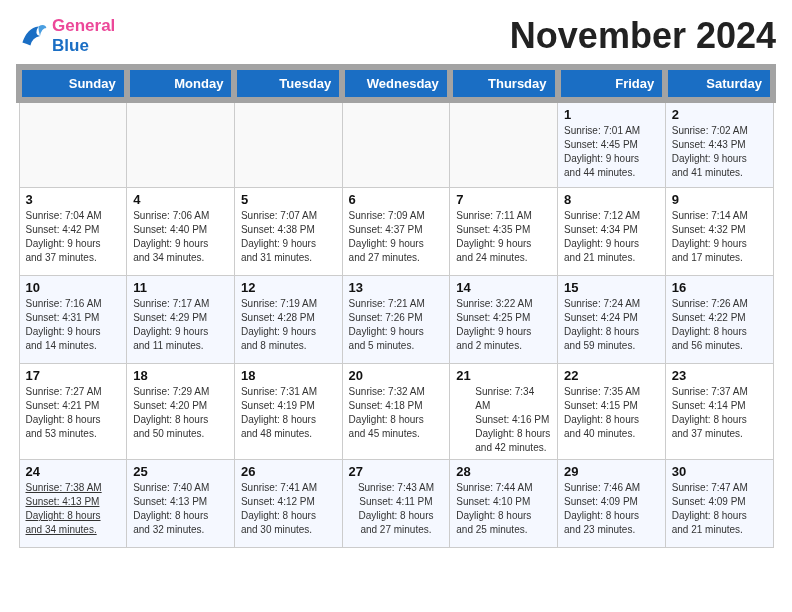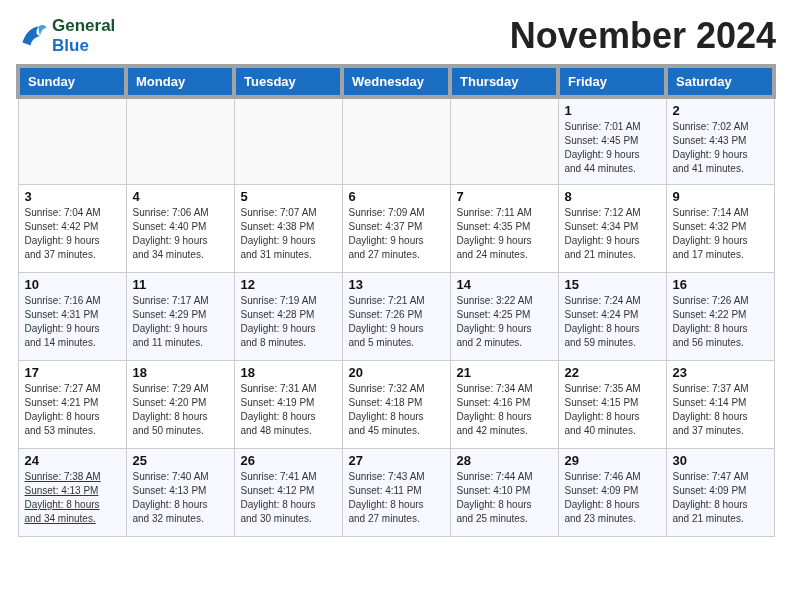--- a/index.html
+++ b/index.html
@@ -42,23 +42,23 @@
     .calendar {
       width: 100%;
       border-collapse: collapse;
       table-layout: fixed;
     }
     .calendar thead tr th {
       background-color: #1a6ec4;
       color: #fff;
       font-size: 13px;
       font-weight: bold;
-      text-align: left;
+      text-align: right;
       padding: 6px 8px;
-      border: 4px solid #a3a3a3;
+      border: 6px solid #a3a3a3;
     }
     .calendar tbody tr td {
       vertical-align: top;
       border: 1px solid #ccc;
       padding: 4px 6px;
       font-size: 10.5px;
       color: #333;
       height: 88px;
       background: #fff;
     }
@@ -88,21 +88,21 @@
 <body>
 
 <div class="header-area">
   <div class="logo">
     <svg class="logo-bird" viewBox="0 0 40 40" xmlns="http://www.w3.org/2000/svg">
       <path d="M8 28 Q14 10 28 8 Q22 18 30 20 Q20 22 18 32 Q14 30 8 28Z" fill="#1a6ec4"></path>
       <path d="M28 8 Q36 4 38 10 Q32 10 30 20 Q28 14 28 8Z" fill="#4a9ee0"></path>
     </svg>
     <div>
       <div style="font-size:17px;font-weight:bold;color:#333;line-height:1.15;">
-        <span style="color:#14532d;">General</span>
+        <span style="color:#ec4899;">General</span>
       </div>
       <div style="font-size:17px;font-weight:bold;color:#1a6ec4;line-height:1.15;">Blue</div>
     </div>
   </div>
   <div class="title-area">
     <div class="month-title">November 2024</div>
   </div>
 </div>
 
 <table class="calendar">
@@ -265,21 +265,21 @@
         </td>
         <td>
           <span class="day-number">20</span>
           <div class="day-info" style="white-space: pre-line;">Sunrise: 7:32 AM
 Sunset: 4:18 PM
 Daylight: 8 hours
 and 45 minutes.</div>
         </td>
         <td>
           <span class="day-number">21</span>
-          <div class="day-info" style="white-space: pre-line;">Sunrise: 7:34 AM
+          <div class="day-info" style="white-space: pre-line; margin-left: 19px;">Sunrise: 7:34 AM
 Sunset: 4:16 PM
 Daylight: 8 hours
 and 42 minutes.</div>
         </td>
         <td>
           <span class="day-number">22</span>
           <div class="day-info" style="white-space: pre-line;">Sunrise: 7:35 AM
 Sunset: 4:15 PM
 Daylight: 8 hours
 and 40 minutes.</div>
@@ -309,21 +309,21 @@
         </td>
         <td>
           <span class="day-number">26</span>
           <div class="day-info" style="white-space: pre-line;">Sunrise: 7:41 AM
 Sunset: 4:12 PM
 Daylight: 8 hours
 and 30 minutes.</div>
         </td>
         <td>
           <span class="day-number">27</span>
-          <div class="day-info" style="white-space: pre-line;">Sunrise: 7:43 AM
+          <div class="day-info" style="white-space: pre-line; text-align: center;">Sunrise: 7:43 AM
 Sunset: 4:11 PM
 Daylight: 8 hours
 and 27 minutes.</div>
         </td>
         <td>
           <span class="day-number">28</span>
           <div class="day-info" style="white-space: pre-line;">Sunrise: 7:44 AM
 Sunset: 4:10 PM
 Daylight: 8 hours
 and 25 minutes.</div>

